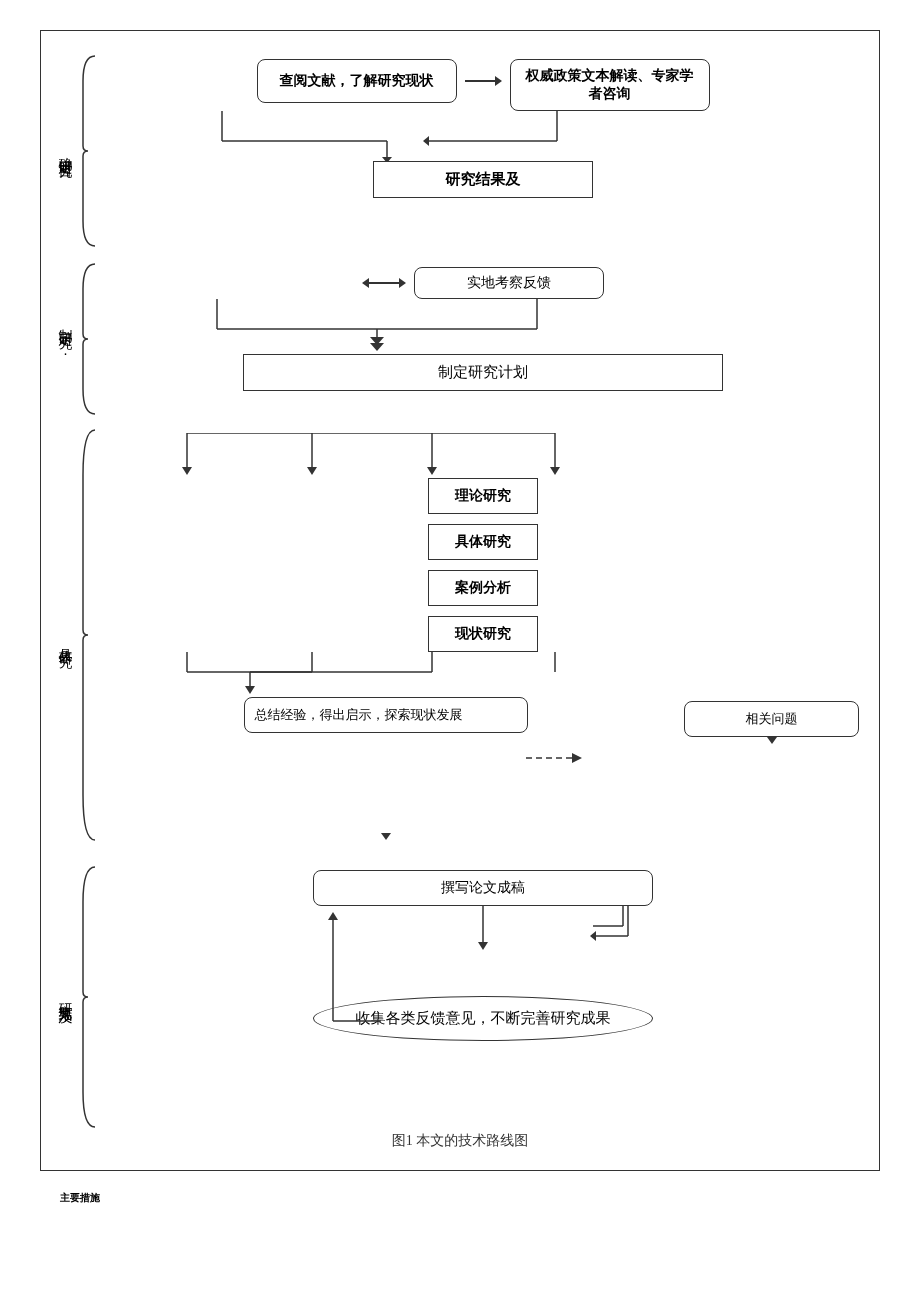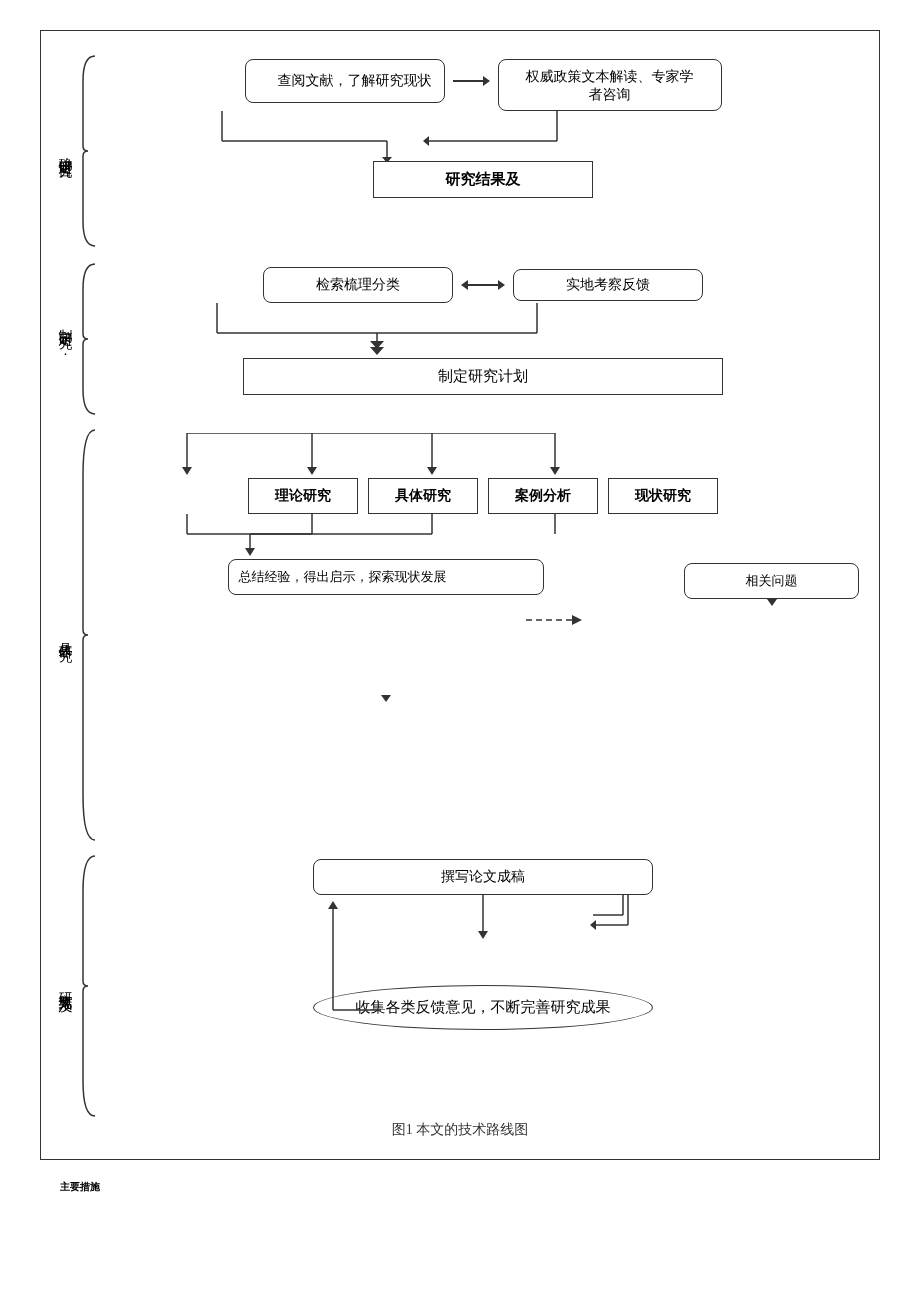--- a/index.html
+++ b/index.html
@@ -139,21 +139,21 @@
     
     .bottom-heading {
       font-weight: bold;
       font-size: 10px;
       margin-top: 10px;
       margin-left: 20px;
     }
 
     .four-boxes-row {
       display: flex;
-      flex-direction: row;
+      flex-direction: column;
       align-items: center;
       justify-content: center;
       gap: 10px;
     }
 
     
     .right-col {
       display: flex;
       flex-direction: column;
       align-items: center;
@@ -182,29 +182,29 @@
   <div class="section-wrapper">
     <div class="side-label">确定研究目</div>
     <div class="side-brace">
       <svg viewBox="0 0 18 200" preserveAspectRatio="none" style="width:18px;height:200px;">
         <path d="M16,5 Q4,5 4,30 L4,95 Q4,100 9,100 Q4,100 4,105 L4,170 Q4,195 16,195" stroke="#333" stroke-width="1.5" fill="none"></path>
       </svg>
     </div>
     <div class="section-content">
 
       <div class="row gap-sm" style="margin-bottom:0; align-items:flex-start;">
-        <div class="box box-rounded" style="width:200px; min-height:44px; display:flex; align-items:center; justify-content:flex-end;">
+        <div class="box box-rounded" style="width:200px; min-height:44px; display:flex; align-items:center; justify-content:center;font-weight:bold;">
           <span>查阅文献，了解研究现状</span>
         </div>
 
         <div style="display:flex; align-items:center; height:44px;">
           <div class="arrow-hline" style="width:30px;"></div>
           <div class="arrow-head-right"></div>
         </div>
-        <div class="box box-rounded" style="width:224px; min-height:52px; display:flex; align-items:flex-end; justify-content:center; text-align:center;">
+        <div class="box box-rounded" style="width:200px; min-height:52px; display:flex; align-items:center; justify-content:center; text-align:center;font-weight:bold;">
           <span style="white-space:pre-line;">权威政策文本解读、专家学
 者咨询</span>
         </div>
       </div>
 
       <div style="width:100%; position:relative; height:50px; display:flex;">
 
         <svg width="100%" height="50">
 
           <line x1="115" y1="0" x2="115" y2="30" stroke="#333" stroke-width="1.5"></line>
@@ -232,23 +232,20 @@
   <div class="section-wrapper">
     <div class="side-label">制定研究..</div>
     <div class="side-brace">
       <svg viewBox="0 0 18 160" preserveAspectRatio="none" style="width:18px;height:160px;">
         <path d="M16,5 Q4,5 4,30 L4,75 Q4,80 9,80 Q4,80 4,85 L4,130 Q4,155 16,155" stroke="#333" stroke-width="1.5" fill="none"></path>
       </svg>
     </div>
     <div class="section-content">
 
       <div class="row gap-sm" style="align-items:center;">
-        <div class="box box-rounded" style="width:190px; padding:8px;">
-          <span>检索梳理分类</span>
-        </div>
 
         <div style="display:flex; align-items:center;">
           <div class="arrow-head-left"></div>
           <div class="arrow-hline" style="width:30px;"></div>
           <div class="arrow-head-right"></div>
         </div>
         <div class="box box-rounded" style="width:190px; ">
           <span>实地考察反馈</span>
         </div>
       </div>
@@ -335,21 +332,21 @@
 
           <line x1="325" y1="0" x2="325" y2="20" stroke="#333" stroke-width="1.5"></line>
           <line x1="325" y1="20" x2="143" y2="20" stroke="#333" stroke-width="1.5"></line>
 
           <line x1="448" y1="0" x2="448" y2="20" stroke="#333" stroke-width="1.5"></line>
         </svg>
       </div>
 
       <div class="two-col-section">
         <div class="left-col">
-          <div class="box box-rounded" style="width:316px; padding:8px 10px; text-align:left; font-size:13px;">
+          <div class="box box-rounded" style="width:284px; padding:8px 10px; text-align:left; font-size:13px;">
             <span>总结经验，得出启示，探索现状发展</span>
           </div>
 
           <div style="position:relative; width:280px; height:80px;">
             <svg width="330" height="80" style="overflow:visible;">
 
               <line x1="280" y1="25" x2="330" y2="25" stroke="#333" stroke-width="1.5" stroke-dasharray="6,4"></line>
               <polygon points="326,20 336,25 326,30" fill="#333"></polygon>
             </svg>
           </div>

